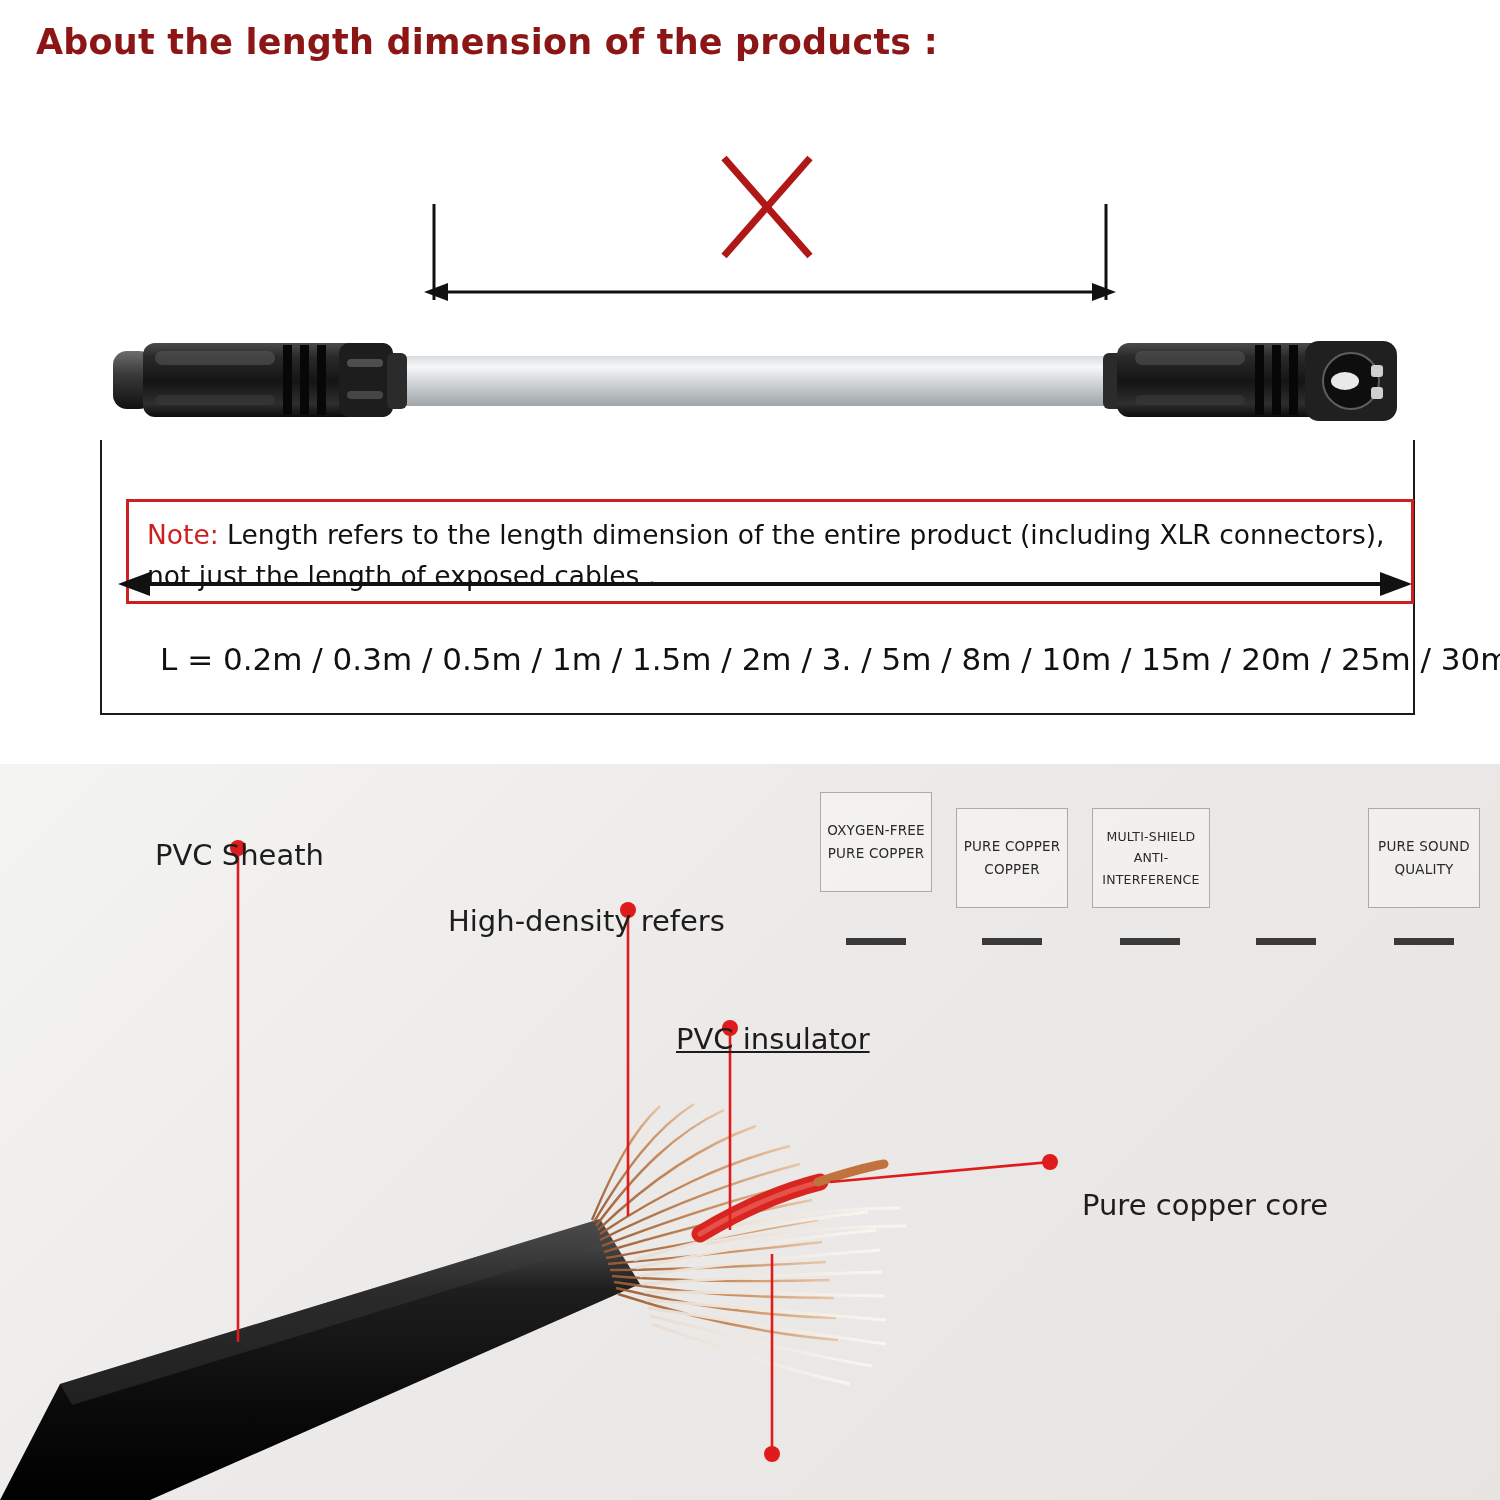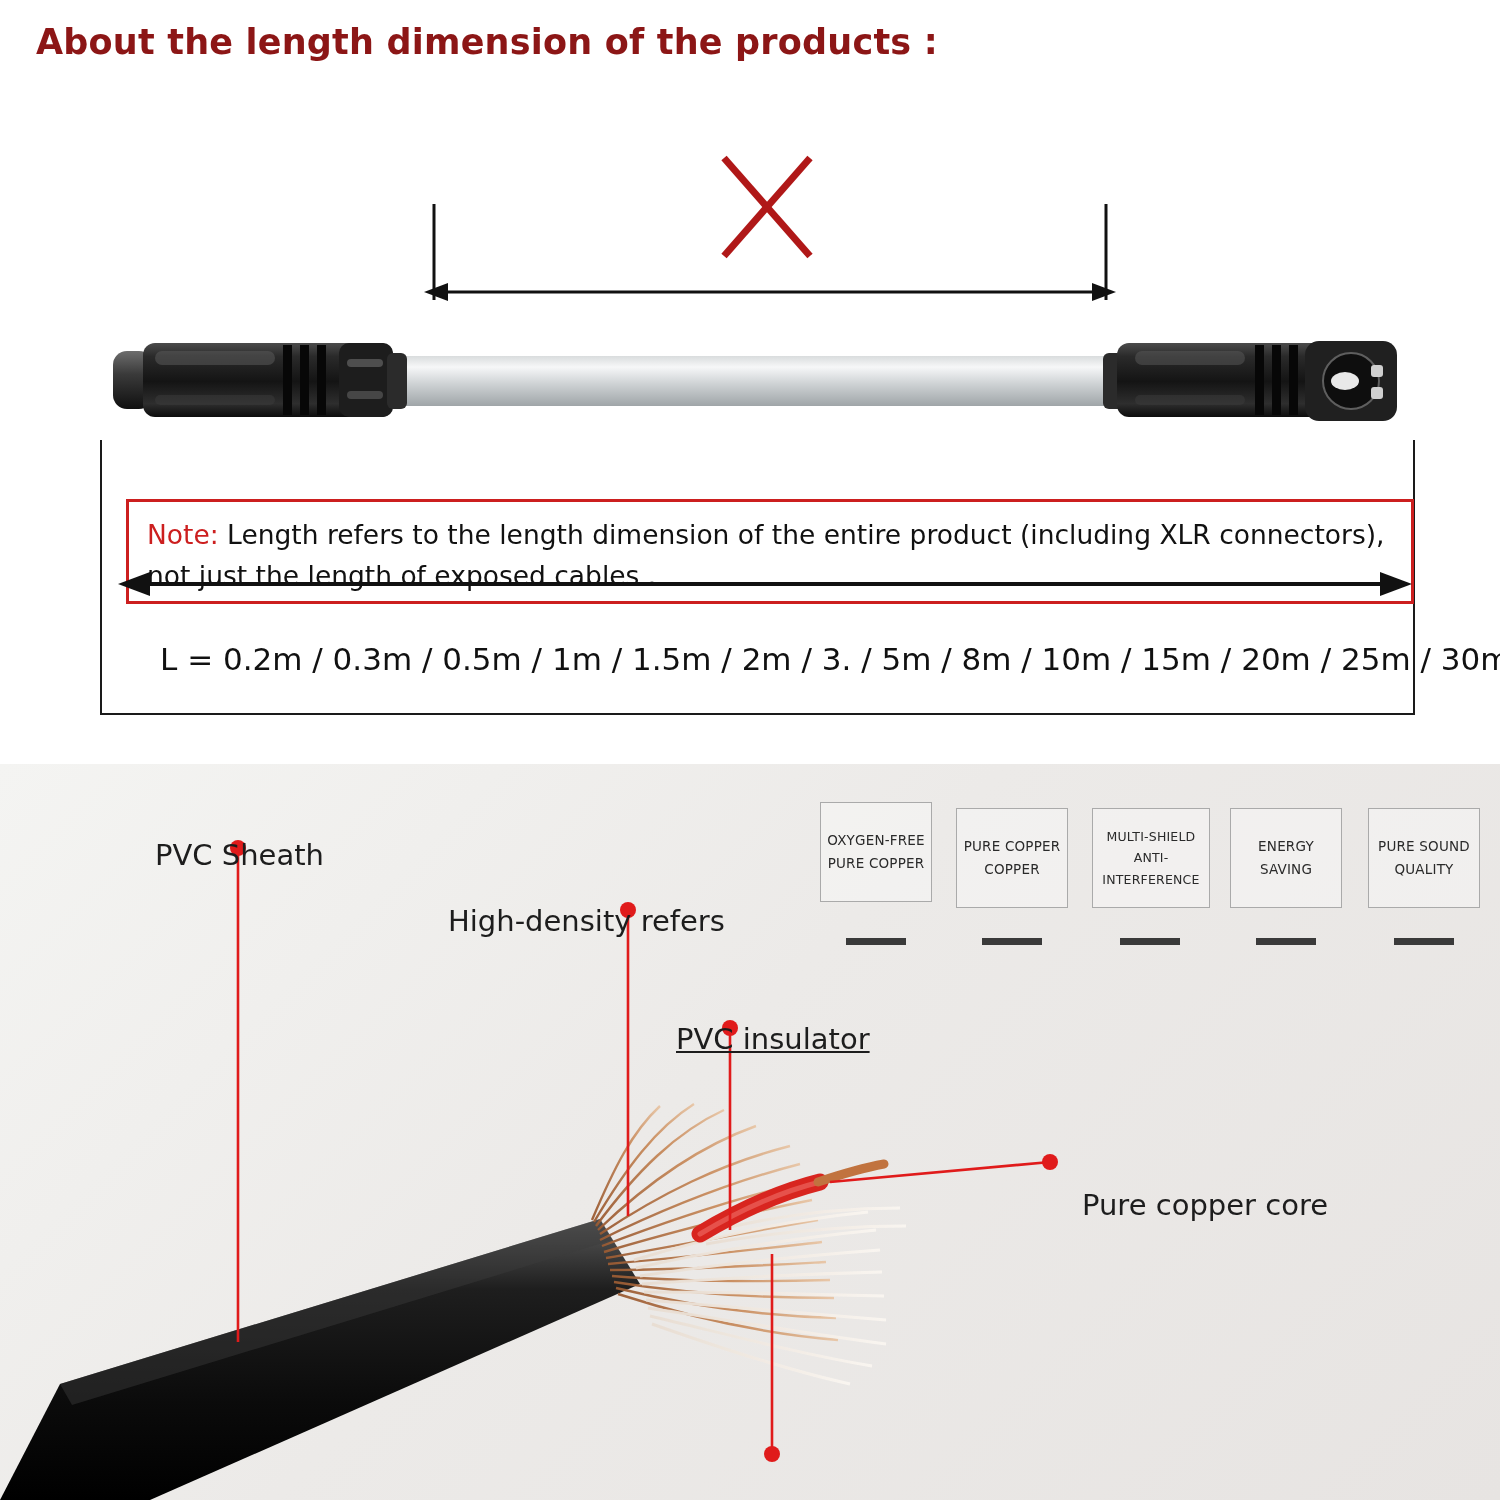--- a/index.html
+++ b/index.html
@@ -342,42 +342,38 @@
       <circle cx="772" cy="690" r="8"></circle>
     </g>
   </svg>
 
   <div class="callout-label" style="left:155px; top:26px;">PVC Sheath</div>
   <div class="callout-label" style="left:448px; top:92px;">High-density refers</div>
   <div class="callout-label" style="left:676px; top:210px;text-decoration:underline;">PVC insulator</div>
   <div class="callout-label" style="left:1082px; top:376px;">Pure copper core</div>
   <div class="callout-label" style="left:660px; top:700px;">Tensile cotton</div>
 
-  <div class="feature-box" style="left:820px; top:38px;">
+  <div class="feature-box" style="left:820px; top:28px;">
     <span>OXYGEN-FREE</span>
     <span>PURE COPPER</span>
   </div>
   <div class="feature-dash" style="left:846px; top:174px;"></div>
 
   <div class="feature-box" style="left:956px; top:44px;">
     <span>PURE COPPER</span>
     <span>COPPER</span>
   </div>
   <div class="feature-dash" style="left:982px; top:174px;"></div>
 
   <div class="feature-box" style="left:1092px; top:44px; width:118px; font-size:12.5px;">
     <span>MULTI-SHIELD</span>
     <span>ANTI-INTERFERENCE</span>
   </div>
   <div class="feature-dash" style="left:1120px; top:174px;"></div>
 
-  <div class="feature-box" style="left:1230px; top:44px;">
-    <span>ENERGY</span>
-    <span>SAVING</span>
-  </div>
   <div class="feature-dash" style="left:1256px; top:174px;"></div>
 
   <div class="feature-box" style="left:1368px; top:44px;text-align:center;">
     <span>PURE SOUND</span>
     <span>QUALITY</span>
   </div>
   <div class="feature-dash" style="left:1394px; top:174px;"></div>
 </div>
 
 </body></html>

